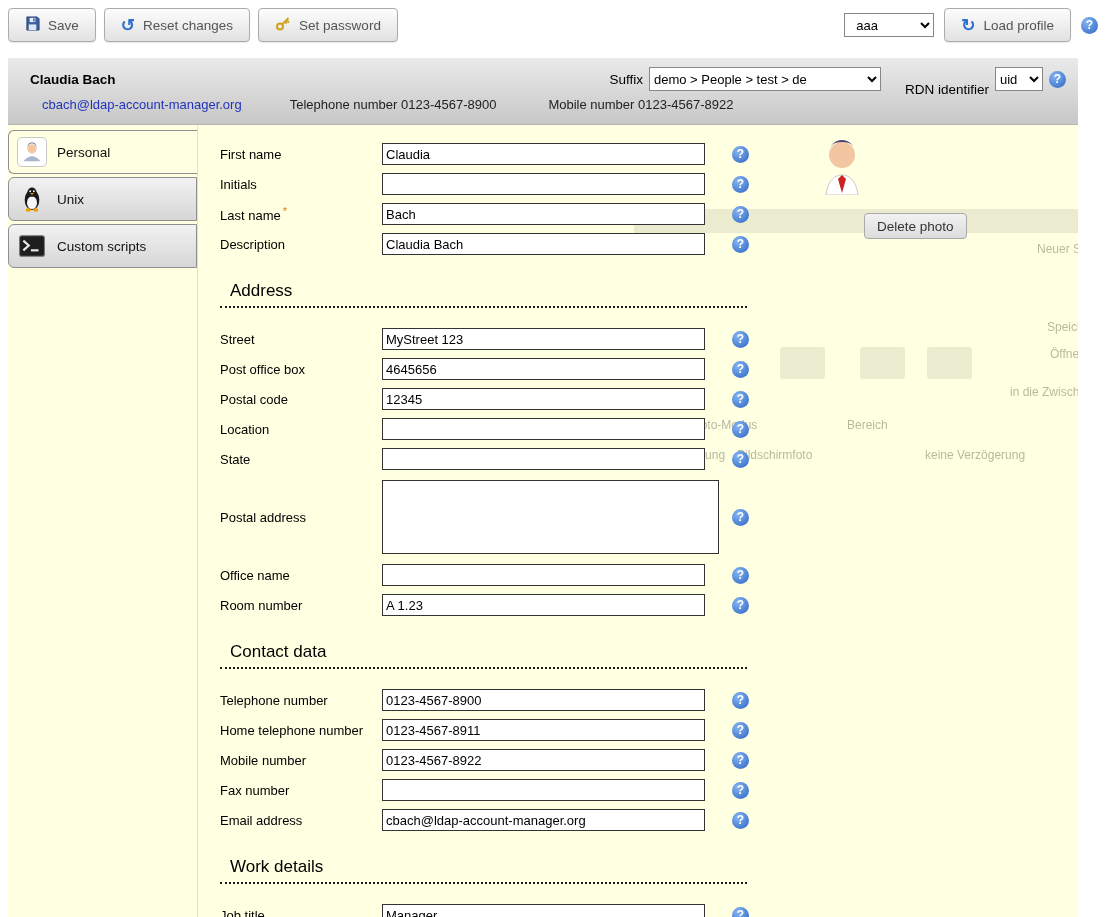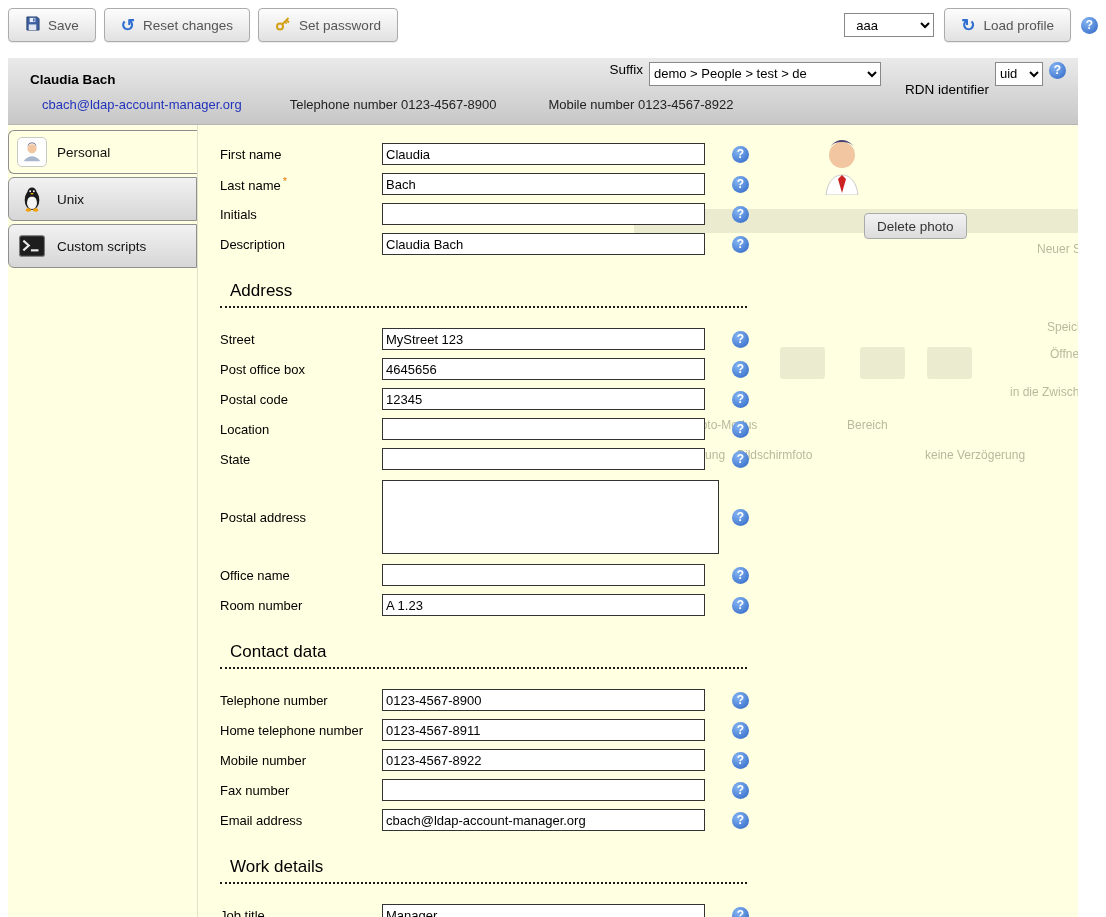--- a/index.html
+++ b/index.html
@@ -40,21 +40,21 @@
 
   
   .panel { margin:8px 8px 0 8px; width:1070px; }
   .panel-header {
     background:linear-gradient(#eaeaea,#c7c7c7);
     border-bottom:1px solid #b5b5b5;
     padding:8px 12px;
   }
   .ph-row1 { display:flex; align-items:center; height:26px; }
   .ph-title { font-weight:bold; font-size:13.5px; margin-left:10px; }
-  .ph-right { margin-left:auto; display:flex; gap:6px; font-size:13.5px; }
+  .ph-right { margin-left:auto; display:flex; align-items:center; gap:6px; font-size:13.5px; }
   .sel-suffix { width:232px; }
   .sel-rdn { width:48px; }
   .rdn-label { margin-left:18px;margin-top:20px; }
   .ph-row2 { display:flex; align-items:center; height:24px; font-size:13px; }
   .ph-email { color:#2233bb; text-decoration:none; margin-left:22px; cursor:pointer; }
   .ph-phone { margin-left:48px; color:#222; }
   .ph-mobile { margin-left:52px; color:#222; }
 
   
   .panel-body { display:flex; background:#ffffe1; height:792px; position:relative; overflow:hidden; }
@@ -254,28 +254,28 @@
 
       <div class="form">
 
         <div class="frow">
           <span class="flabel">First name</span>
           <input class="finput" type="text" value="Claudia" style="">
           <span class="help"></span>
         </div>
 
         <div class="frow">
+          <span class="flabel">Initials</span>
+          <input class="finput" type="text" value="" style="">
+          <span class="help"></span>
+        </div>
+
+        <div class="frow">
           <span class="flabel"><span>Last name</span><span class="req">*</span></span>
           <input class="finput" type="text" value="Bach" style="">
-          <span class="help"></span>
-        </div>
-
-        <div class="frow">
-          <span class="flabel">Initials</span>
-          <input class="finput" type="text" value="" style="">
           <span class="help"></span>
         </div>
 
         <div class="frow">
           <span class="flabel">Description</span>
           <input class="finput" type="text" value="Claudia Bach" style="">
           <span class="help"></span>
         </div>
 
         <div class="section-header">Address</div>

